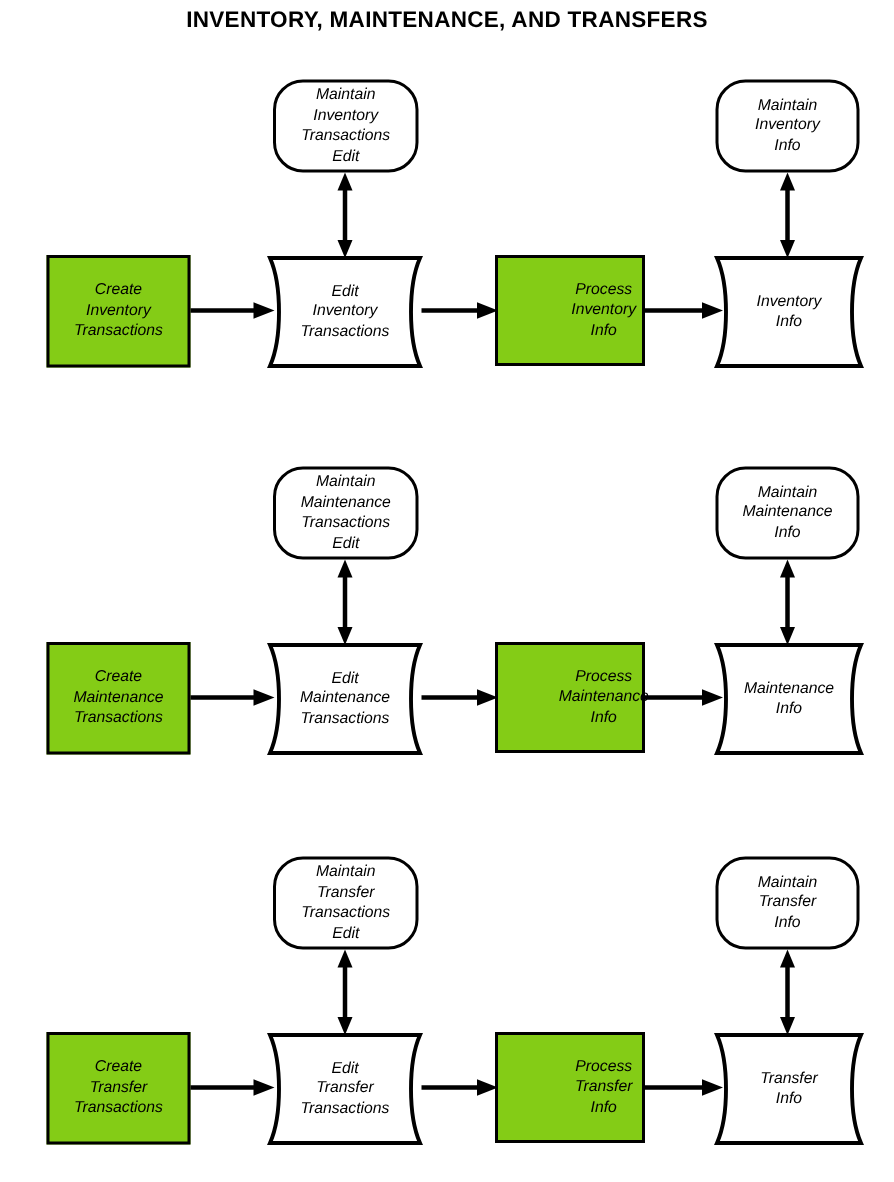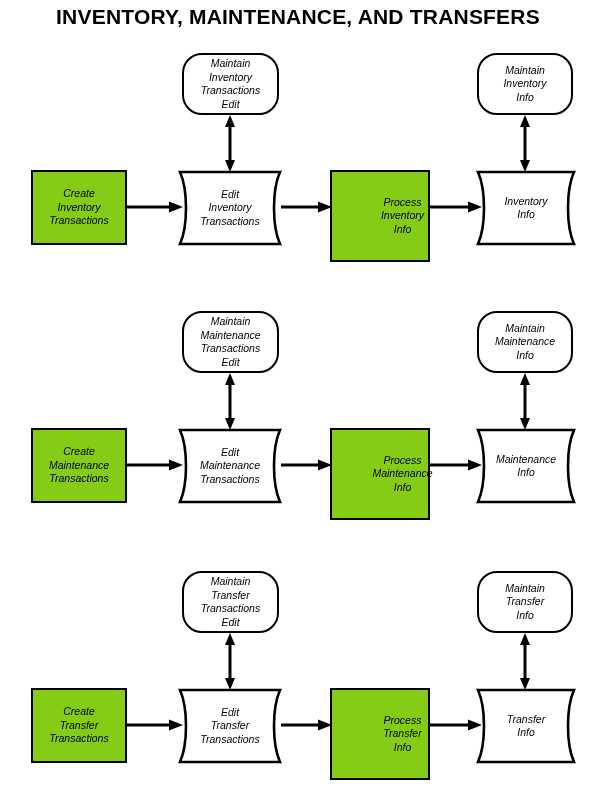--- a/index.html
+++ b/index.html
@@ -21,21 +21,21 @@
     height: 788px;
   }
 
   
   .title {
     position: absolute;
     left: 0;
     top: 5px;
     width: 596px;
     text-align: center;
-    font-size: 21px;
+    font-size: 15px;
     font-weight: bold;
     letter-spacing: 0.2px;
     color: #000;
   }
 
   
   .row {
     position: absolute;
     left: 0;
     width: 596px;
@@ -86,21 +86,21 @@
     z-index: 1;
   }
 
   
   .conn { position: absolute; }
   .conn svg { display: block; overflow: visible; }
 
   
   .pos-create   { left: 31px;  top: 170px; width: 96px;  height: 75px; }
   .pos-edit     { left: 176px; top: 170px; width: 108px; height: 76px; }
-  .pos-process  { left: 330px; top: 170px; width: 100px; height: 92px; padding-left: 45px; }
+  .pos-process  { left: 330px; top: 170px; width: 100px; height: 74px; padding-left: 45px; }
   .pos-info     { left: 474px; top: 170px; width: 104px; height: 76px; }
 
   .pos-maint-edit { left: 182px; top: 53px; width: 97px;  height: 62px; }
   .pos-maint-info { left: 477px; top: 53px; width: 96px;  height: 62px; }
 
   .pos-arrow-h1 { left: 127px; top: 200px; }
   .pos-arrow-h2 { left: 281px; top: 200px; }
   .pos-arrow-h3 { left: 430px; top: 200px; }
 
   .pos-arrow-v1 { left: 224px; top: 115px; }

